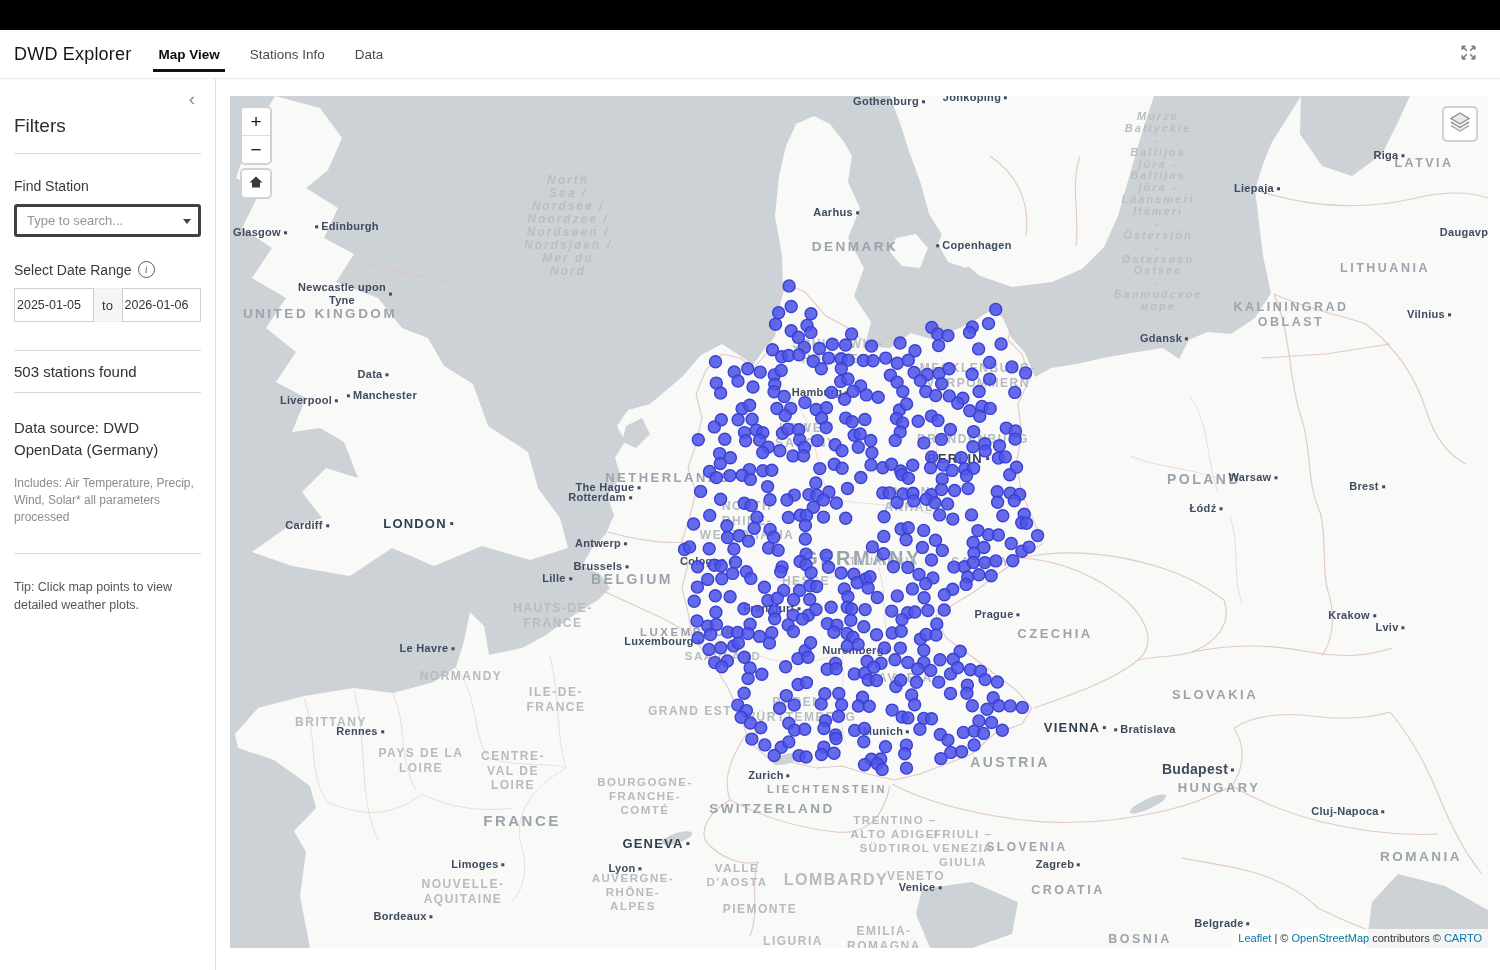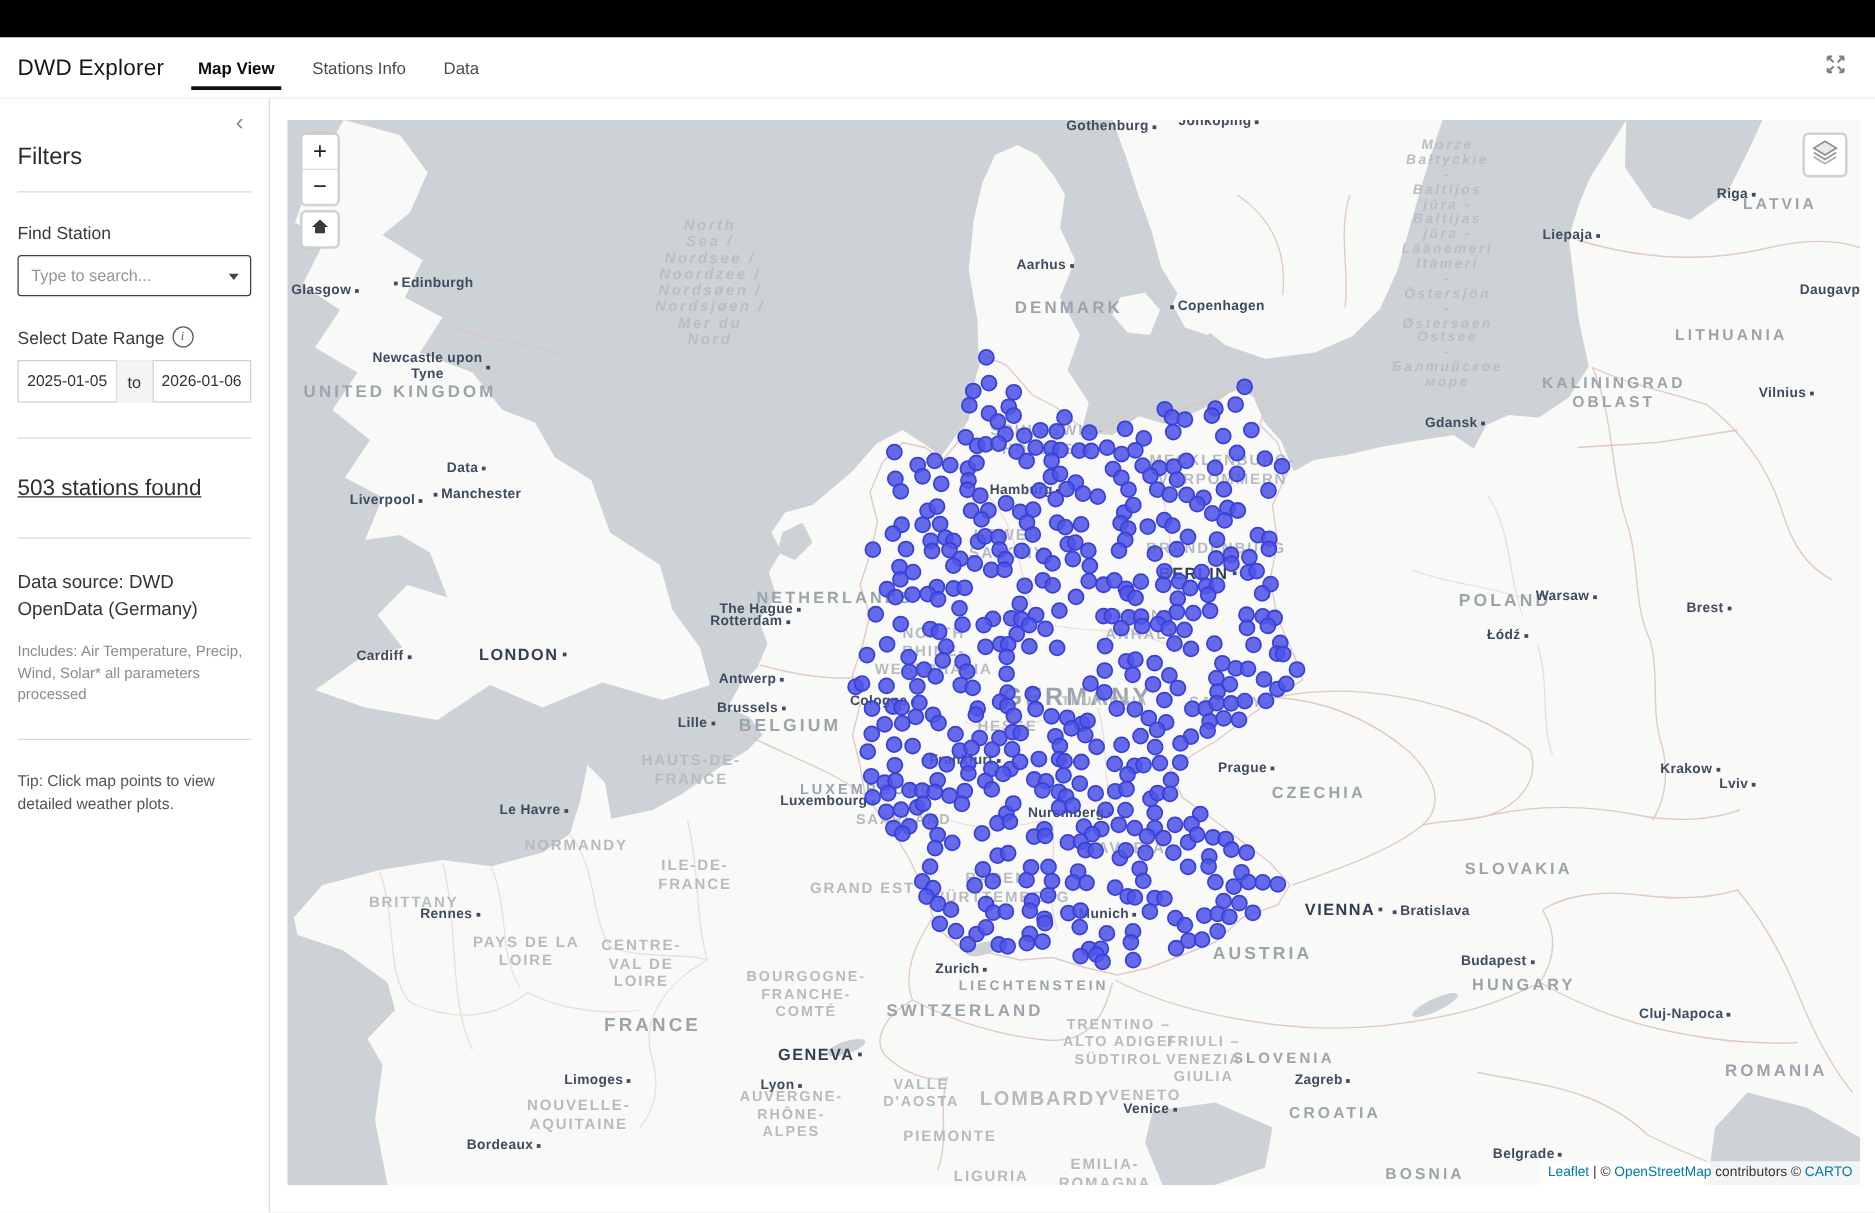--- a/index.html
+++ b/index.html
@@ -12,33 +12,33 @@
   .tab.active{font-weight:bold;color:#0d0d0d;}
   .tab.active::after{content:"";position:absolute;left:10px;right:10px;bottom:6px;height:3px;background:#111;}
   .fullscreen-btn{margin-left:auto;display:flex;align-items:center;cursor:pointer;padding:0 8px;}
   .layout{display:flex;height:892px;}
   .sidebar{width:216px;box-sizing:border-box;border-right:1px solid #dcdcdc;padding:36px 14px 0 14px;position:relative;background:#fff;flex:none;}
   .collapse-chevron{position:absolute;top:10px;right:20px;color:#8a8a8a;font-size:19px;cursor:pointer;line-height:1;}
   .filters-title{font-size:19px;color:#2d2d2d;margin:0 0 16px 0;font-weight:400;}
   .divider{border:none;border-top:1px solid #d9d9d9;margin:0;}
   .fieldlabel{font-size:14px;color:#3a3a3a;margin:24px 0 10px 0;display:flex;align-items:center;gap:6px;}
   .searchbox{position:relative;}
-  .searchbox input{width:100%;box-sizing:border-box;height:33px;border:1px solid #404040;border-radius:3px;
+  .searchbox input{width:100%;box-sizing:border-box;height:33px;border:3px solid #404040;border-radius:3px;
     padding:0 26px 0 10px;font-size:13px;color:#333;font-family:inherit;outline:none;}
   .searchbox input::placeholder{color:#959595;}
   .caret{position:absolute;right:10px;top:50%;margin-top:-2px;width:0;height:0;
     border-left:4.5px solid transparent;border-right:4.5px solid transparent;border-top:5.5px solid #444;}
   .info-icon{width:15px;height:15px;border:1.2px solid #5a5a5a;border-radius:50%;display:inline-flex;
     align-items:center;justify-content:center;font-size:10px;color:#5a5a5a;font-family:"Liberation Serif",serif;font-style:italic;}
   .daterow{display:flex;align-items:stretch;margin-bottom:28px;}
   .daterow input{flex:1;min-width:0;height:34px;box-sizing:border-box;border:1px solid #d0d0d0;background:#fff;
-    text-align:center;font-size:12.5px;color:#333;font-family:inherit;outline:none;}
+    text-align:left;font-size:12.5px;color:#333;font-family:inherit;outline:none;}
   .to-cell{flex:0 0 28px;display:flex;align-items:center;justify-content:center;background:#f5f5f5;
     font-size:13px;color:#333;border-top:1px solid #eee;border-bottom:1px solid #eee;}
-  .results{font-size:18px;color:#303030;margin:29px 0;text-decoration:underline;}
+  .results{font-size:15px;color:#303030;margin:12px 0;}
   .datasource{font-size:15px;color:#333;line-height:1.45;margin:24px 0 14px 0;}
   .datanote{font-size:12px;color:#8b8b8b;line-height:1.45;margin-bottom:26px;}
   .tip{font-size:12.5px;color:#555;line-height:1.5;margin-top:24px;}
   .content{flex:1;position:relative;}
   .map-wrap{position:absolute;left:14px;top:17px;width:1258px;height:852px;background:#ccd2d5;overflow:hidden;cursor:grab;}
   .map-wrap svg.base{position:absolute;left:0;top:0;}
   .land{fill:#f9f9f7;}
   .water{fill:#ccd2d5;}
   .cb{fill:none;stroke:#dfc3c3;stroke-width:1.1;opacity:.9;}
   .rb{fill:none;stroke:#ead8d8;stroke-width:1;opacity:.9;}
@@ -303,21 +303,21 @@
           <div class="maplabel city" style="left: 590px; top: 297px; font-size: 11px;"><span>Hamburg</span><span class="citydot"></span></div>
           <div class="maplabel city-major" style="left: 728px; top: 363px; font-size: 13px;"><span>BERLIN</span><span class="citydot"></span></div>
           <div class="maplabel city" style="left: 476px; top: 466px; font-size: 11px;"><span>Cologne</span><span class="citydot"></span></div>
           <div class="maplabel city" style="left: 542px; top: 513px; font-size: 11px;"><span>Frankfurt</span><span class="citydot"></span></div>
           <div class="maplabel city" style="left: 626px; top: 555px; font-size: 11px;"><span>Nuremberg</span><span class="citydot"></span></div>
           <div class="maplabel city" style="left: 656px; top: 636px; font-size: 11px;"><span>Munich</span><span class="citydot"></span></div>
           <div class="maplabel city" style="left: 539px; top: 680px; font-size: 11px;"><span>Zurich</span><span class="citydot"></span></div>
           <div class="maplabel city" style="left: 767px; top: 519px; font-size: 11px;"><span>Prague</span><span class="citydot"></span></div>
           <div class="maplabel city-major" style="left: 845px; top: 632px; font-size: 13px;"><span>VIENNA</span><span class="citydot"></span></div>
           <div class="maplabel city" style="left: 915px; top: 634px; font-size: 11px;"><span class="citydot"></span><span>Bratislava</span></div>
-          <div class="maplabel city" style="left: 946px; top: 674px; font-size: 11px; padding-left: 44px;"><span>Budapest</span><span class="citydot"></span></div>
+          <div class="maplabel city" style="left: 946px; top: 674px; font-size: 14px; padding-left: 44px;"><span>Budapest</span><span class="citydot"></span></div>
           <div class="maplabel city-major" style="left: 426px; top: 748px; font-size: 13px;"><span>GENEVA</span><span class="citydot"></span></div>
           <div class="maplabel city" style="left: 395px; top: 773px; font-size: 11px;"><span>Lyon</span><span class="citydot"></span></div>
           <div class="maplabel city" style="left: 248px; top: 769px; font-size: 11px;"><span>Limoges</span><span class="citydot"></span></div>
           <div class="maplabel city" style="left: 173px; top: 821px; font-size: 11px;"><span>Bordeaux</span><span class="citydot"></span></div>
           <div class="maplabel city" style="left: 197px; top: 553px; font-size: 11px;"><span>Le Havre</span><span class="citydot"></span></div>
           <div class="maplabel city" style="left: 130px; top: 636px; font-size: 11px;"><span>Rennes</span><span class="citydot"></span></div>
           <div class="maplabel city" style="left: 371px; top: 448px; font-size: 11px;"><span>Antwerp</span><span class="citydot"></span></div>
           <div class="maplabel city" style="left: 371px; top: 471px; font-size: 11px;"><span>Brussels</span><span class="citydot"></span></div>
           <div class="maplabel city" style="left: 327px; top: 483px; font-size: 11px;"><span>Lille</span><span class="citydot"></span></div>
           <div class="maplabel city" style="left: 432px; top: 546px; font-size: 11px;"><span>Luxembourg</span><span class="citydot"></span></div>

